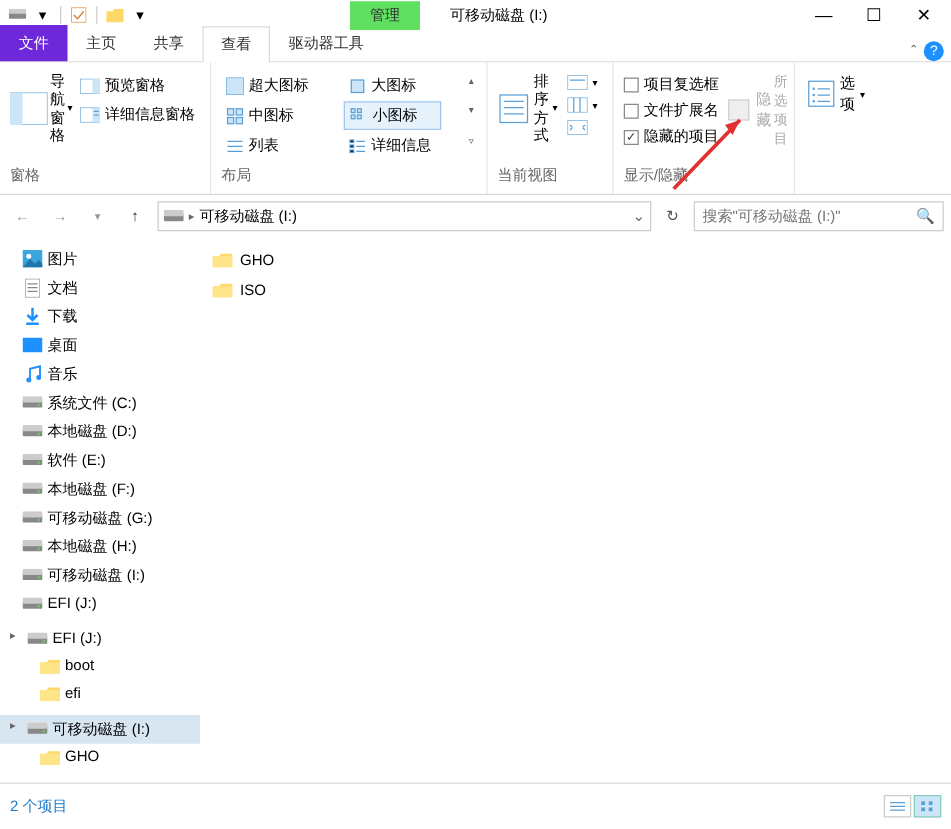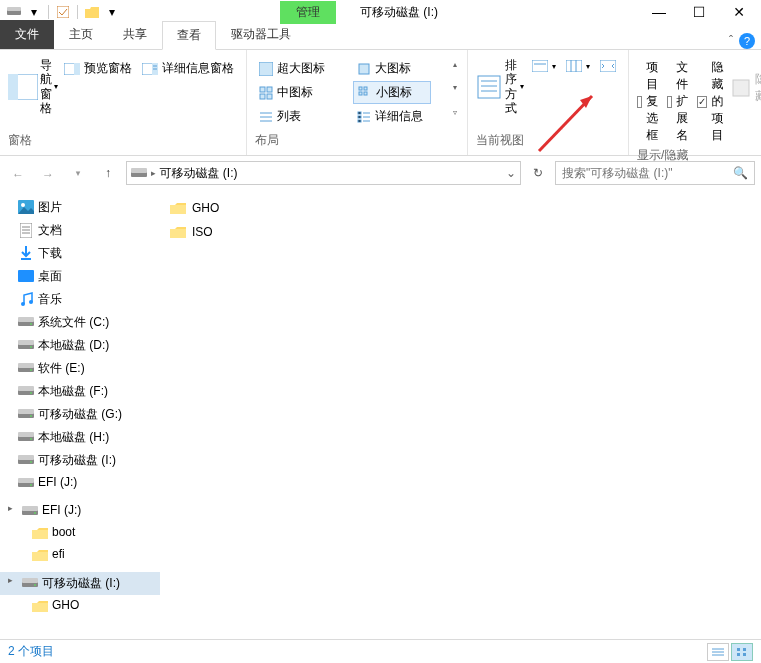--- a/index.html
+++ b/index.html
@@ -11,34 +11,34 @@
 .qat-icon { width: 16px; height: 16px; display: flex; align-items: center; justify-content: center; }
 .qat-sep { width: 1px; height: 14px; background: #ccc; margin: 0 2px; }
 .title-drive { background: #5fe060; color: #333; padding: 3px 16px; margin-left: 160px; }
 .title-text { margin-left: 24px; }
 .win-controls { margin-left: auto; display: flex; }
 .win-btn { width: 40px; height: 24px; display: flex; align-items: center; justify-content: center; font-size: 14px; }
 
 
 .tabstrip { height: 26px; display: flex; align-items: flex-end; border-bottom: 1px solid #dadada; position: relative; }
 .tab { padding: 5px 14px; color: #333; cursor: pointer; border: 1px solid transparent; }
-.tab-file { background: #404040; color: #fff; padding: 5px 14px; }
+.tab-file { background: #6d28d9; color: #fff; padding: 5px 14px; }
 .tab.active { border: 1px solid #dadada; border-bottom: 1px solid #fff; background: #fff; margin-bottom: -1px; }
 .tab-right { position: absolute; right: 6px; display: flex; align-items: center; gap: 6px; }
 .help-icon { width: 16px; height: 16px; border-radius: 50%; background: #1e90ff; color: #fff; text-align: center; line-height: 16px; font-size: 11px; }
 
 
 .ribbon { height: 106px; display: flex; border-bottom: 1px solid #dadada; background: #fff; position: relative; }
 .rgroup { display: flex; flex-direction: column; padding: 4px 8px; border-right: 1px solid #e5e5e5; }
 .rgroup-body { flex: 1; display: flex; align-items: flex-start; gap: 4px; }
 .rgroup-label { color: #666; padding: 2px 0; }
 .bigbtn { display: flex; flex-direction: row; align-items: center; width: 48px; padding-top: 4px; gap: 2px; cursor: pointer; }
 .bigbtn-icon { width: 32px; height: 32px; display: flex; align-items: center; justify-content: center; }
 .bigbtn-label { text-align: center; line-height: 1.2; }
-.stackbtns { display: flex; flex-direction: row; gap: 2px; padding-top: 4px; justify-content: center; }
+.stackbtns { display: flex; flex-direction: column; gap: 2px; padding-top: 4px; justify-content: center; }
 .smallbtn { display: flex; align-items: center; gap: 4px; padding: 2px 4px; cursor: pointer; white-space: nowrap; }
 .smallbtn.selected { border: 1px solid #a0c8f0; background: #e5f1fb; }
 .layout-grid { display: grid; grid-template-columns: auto auto auto; gap: 2px 20px; padding-top: 4px; }
 .layout-grid .smallbtn { min-width: 78px; }
 .chk-row { display: flex; align-items: center; gap: 4px; padding: 1px 0; cursor: pointer; }
 .chk { width: 12px; height: 12px; border: 1px solid #888; display: inline-flex; align-items: center; justify-content: center; font-size: 10px; }
 .chk.checked::after { content: "✓"; color: #333; }
 .disabled { color: #aaa; }
 
 .red-arrow { position: absolute; left: 534px; top: 36px; pointer-events: none; }
@@ -60,21 +60,21 @@
 .tree-item { display: flex; align-items: flex-start; gap: 4px; padding: 3px 4px 3px 18px; cursor: pointer; white-space: nowrap; }
 .tree-item.indent1 { padding-left: 32px; }
 .tree-item.group { padding-left: 8px; margin-top: 6px; }
 .tree-item.selected { background: #d8e6f2; }
 .ticon { width: 16px; height: 16px; flex-shrink: 0; display: inline-flex; align-items: center; justify-content: center; }
 
 .files { flex: 1; padding: 8px; display: flex; flex-direction: column; gap: 4px; }
 .file-item { display: flex; align-items: center; gap: 6px; padding: 2px; cursor: pointer; }
 
 
-.statusbar { height: 24px; border-top: 1px solid #dadada; display: flex; align-items: center; padding: 0 8px; }
+.statusbar { height: 37px; border-top: 1px solid #dadada; display: flex; align-items: center; padding: 0 8px; }
 .status-text { color: #1979ca; }
 .view-toggles { margin-left: auto; display: flex; gap: 2px; }
 .vt { width: 22px; height: 18px; border: 1px solid #ccc; display: flex; align-items: center; justify-content: center; cursor: pointer; }
 .vt.active { background: #cde6f7; border-color: #8cb; }
 
 
 svg { display: block; }
 </style>
 </head>
 <body>

